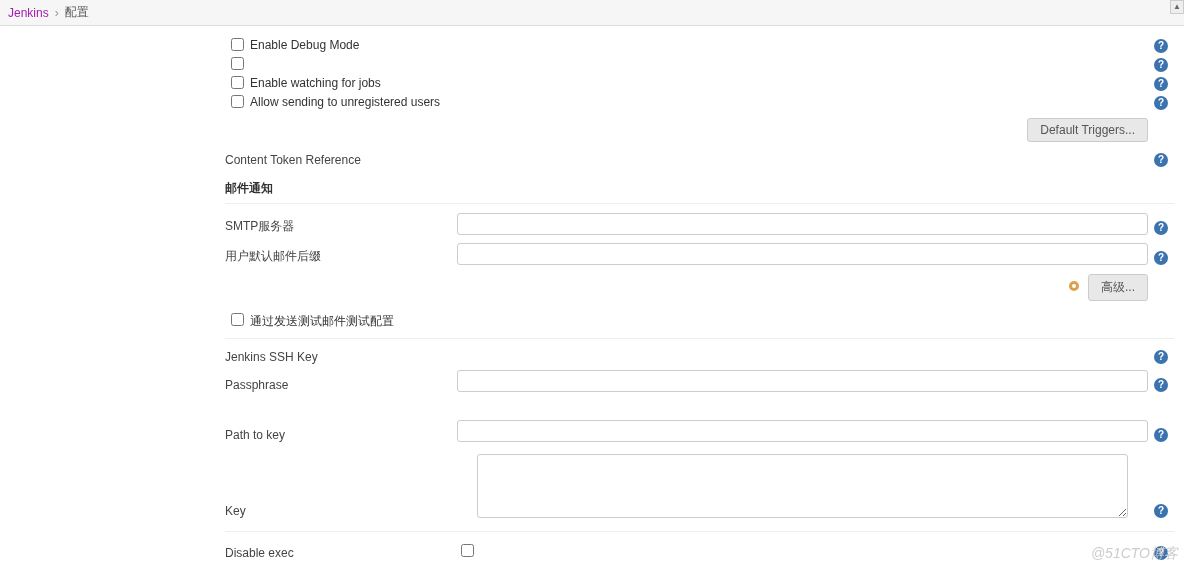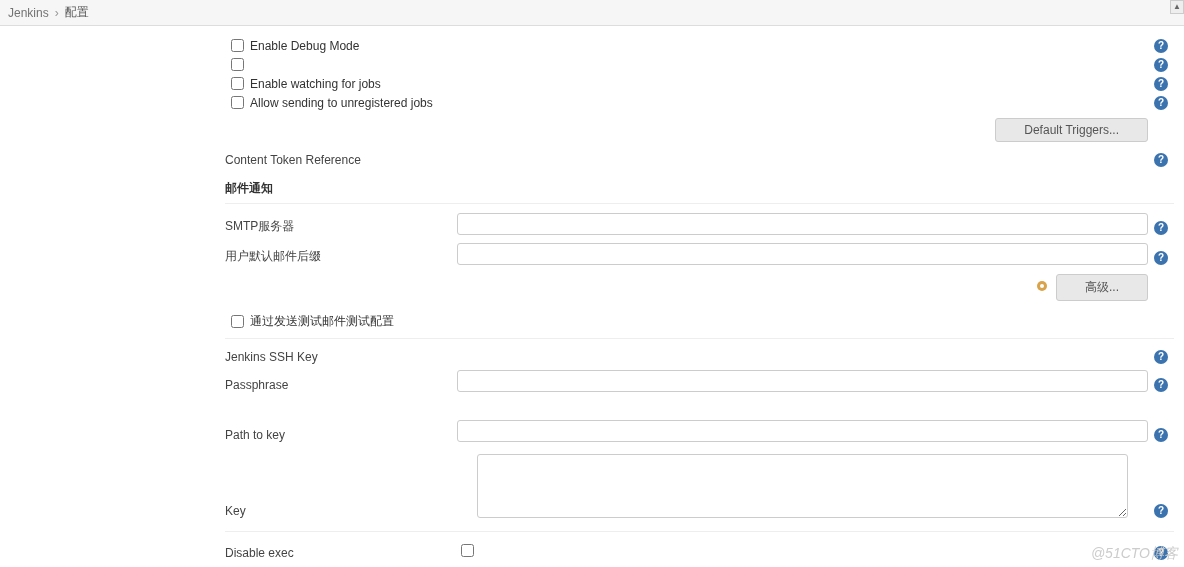--- a/index.html
+++ b/index.html
@@ -14,21 +14,21 @@
   .breadcrumb {
     background: #f6f6f6;
     border-bottom: 1px solid #ddd;
     padding: 4px 8px;
     font-size: 12px;
     color: #555;
     display: flex;
     align-items: center;
     gap: 6px;
   }
-  .breadcrumb a { color: #737373; text-decoration: none; }
+  .breadcrumb a { color: #a21caf; text-decoration: none; }
   .breadcrumb .sep { color: #999; }
   .content {
     padding: 10px 10px 20px 225px;
   }
   .row {
     display: flex;
     align-items: flex-end;
     padding: 3px 0;
   }
   .row .lbl {
@@ -54,21 +54,21 @@
     background: #3b73af;
     color: #fff;
     font-size: 10px;
     font-weight: bold;
     line-height: 14px;
     text-align: center;
     cursor: pointer;
   }
   .chk-row {
     display: flex;
-    align-items: center;
+    align-items: flex-start;
     padding: 2px 0;
   }
   .chk-row input[type=checkbox] {
     margin: 0 6px 0 6px;
   }
   .chk-row .help { margin-left: auto; width: 26px; text-align:center;}
   .section-title {
     font-weight: bold;
     color: #333;
     margin: 10px 0 4px 0;
@@ -79,21 +79,21 @@
     border-radius: 3px;
     padding: 3px 4px;
     font-size: 12px;
     font-family: inherit;
   }
   textarea { resize: both; }
   .btn {
     background: #e8e8e8;
     border: 1px solid #ccc;
     border-radius: 3px;
-    padding: 4px 28px;
+    padding: 4px 12px;
     font-size: 12px;
     color: #555;
     cursor: pointer;
   }
   .right-align {
     display: flex;
     justify-content: flex-end;
     padding: 6px 26px 6px 0;
     gap: 6px;
     align-items: center;
@@ -151,21 +151,21 @@
     <input type="checkbox" style="">
     <span class="help"><span class="help-icon">?</span></span>
   </div>
   <div class="chk-row">
     <input type="checkbox" style="">
     <span>Enable watching for jobs</span>
     <span class="help"><span class="help-icon">?</span></span>
   </div>
   <div class="chk-row">
     <input type="checkbox" style="">
-    <span>Allow sending to unregistered jobs</span>
+    <span>Allow sending to unregistered users</span>
     <span class="help"><span class="help-icon">?</span></span>
   </div>
 
   <div class="right-align">
     <button class="btn">Default Triggers...</button>
   </div>
 
   <div class="row">
     <div class="lbl">Content Token Reference</div>
     <div class="ctrl"></div>

